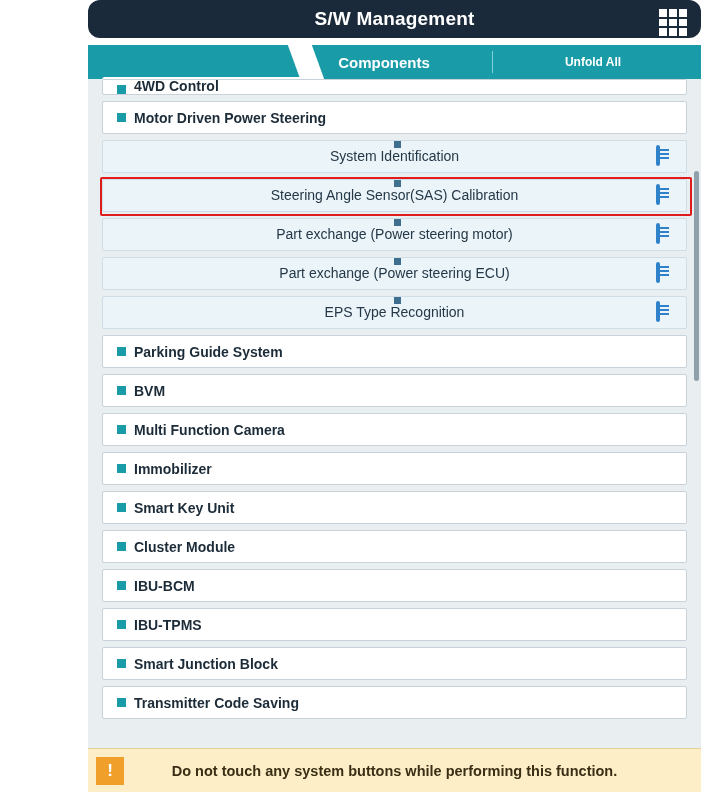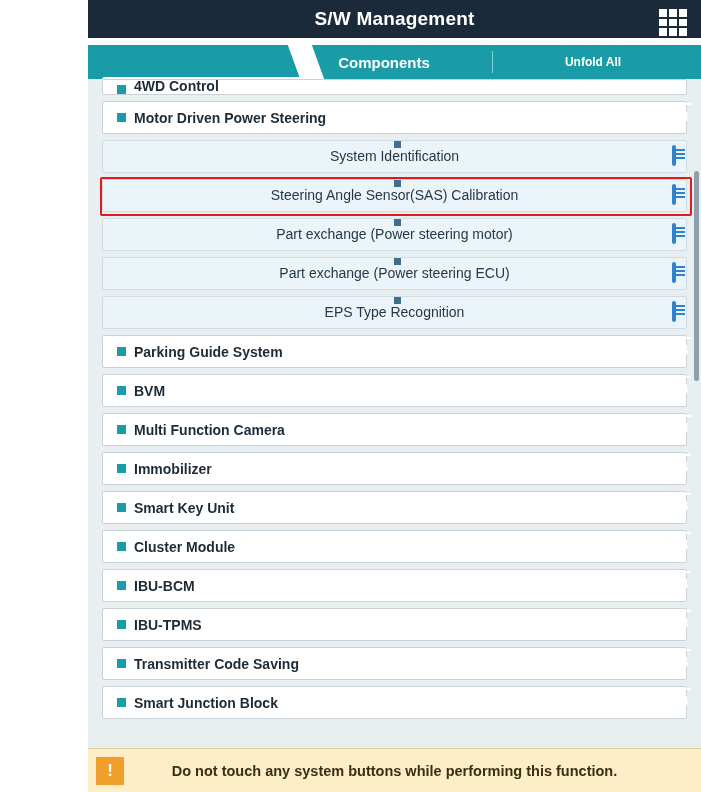--- a/index.html
+++ b/index.html
@@ -24,20 +24,21 @@
   .titlebar {
     position: absolute;
     left: 88px;
     top: 0;
     width: 613px;
     height: 38px;
     background: #1b2a3a;
     display: flex;
     align-items: center;
     justify-content: center;
+    border-radius: 12px;
   }
   .titlebar-text {
     color: #ffffff;
     font-size: 19px;
     font-weight: bold;
     letter-spacing: 0.2px;
   }
   .grid-icon {
     position: absolute;
     right: 14px;
@@ -151,21 +152,20 @@
   .row {
     position: relative;
     margin: 0 14px 6px 14px;
     height: 33px;
     background: #ffffff;
     border: 1px solid #c8d2d8;
     border-radius: 2px;
     display: flex;
     align-items: center;
     box-sizing: border-box;
-    text-align: right;
   }
   .row.child {
     background: #eaf4f9;
     border: 1px solid #cfdde6;
     margin-left: 14px;
     margin-right: 14px;
     flex-direction: column;
   }
   .row.clipped {
     height: 16px;
@@ -497,29 +497,29 @@
       <div class="row">
         <span class="bullet parent"></span>
         <span class="row-label parent">IBU-TPMS</span>
         <span class="row-icon">
           <span class="icon-download"><span class="bar"></span></span>
         </span>
       </div>
 
       <div class="row">
         <span class="bullet parent"></span>
+        <span class="row-label parent">Smart Junction Block</span>
+        <span class="row-icon">
+          <span class="icon-download"><span class="bar"></span></span>
+        </span>
+      </div>
+
+      <div class="row">
+        <span class="bullet parent"></span>
         <span class="row-label parent">Transmitter Code Saving</span>
-        <span class="row-icon">
-          <span class="icon-download"><span class="bar"></span></span>
-        </span>
-      </div>
-
-      <div class="row">
-        <span class="bullet parent"></span>
-        <span class="row-label parent">Smart Junction Block</span>
         <span class="row-icon">
           <span class="icon-download"><span class="bar"></span></span>
         </span>
       </div>
 
     </div>
     <div class="scrollbar"></div>
   </div>
 
   <div class="footer">

